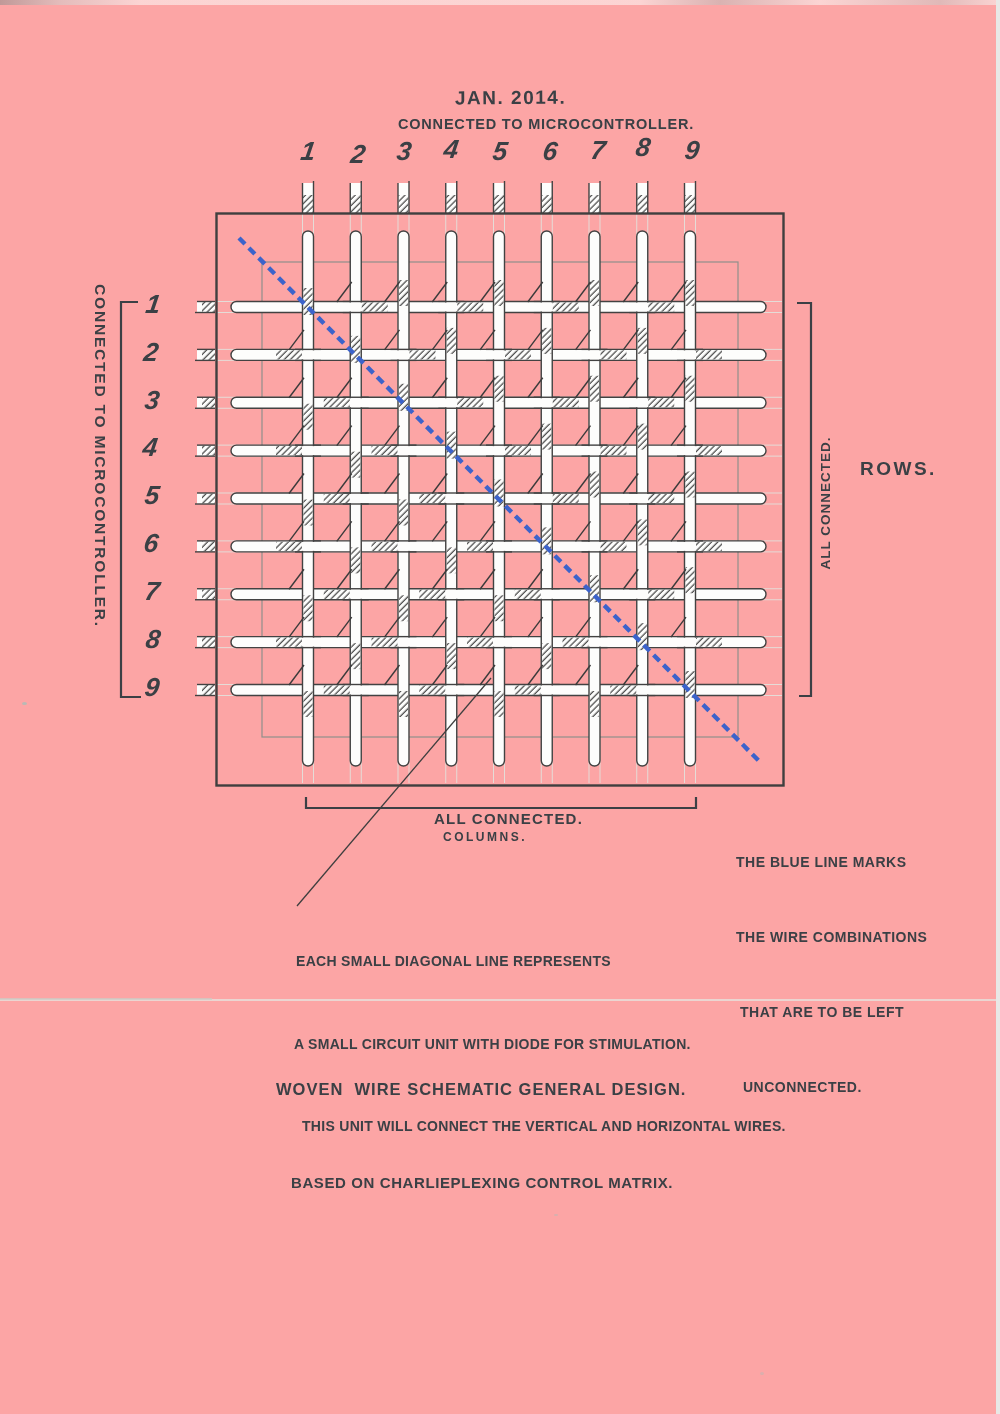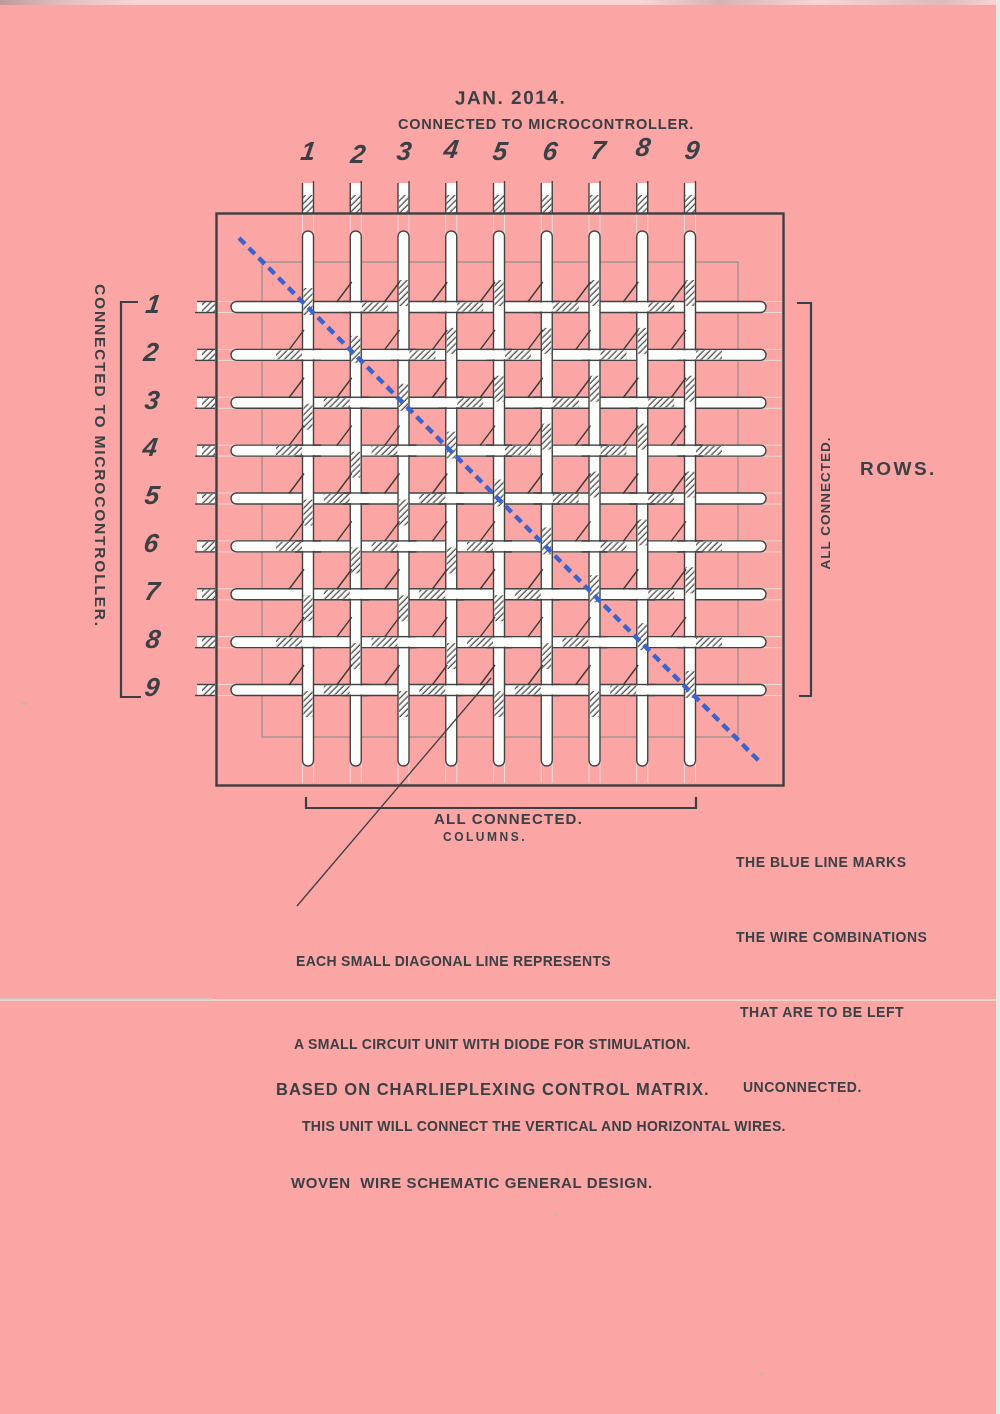--- a/index.html
+++ b/index.html
@@ -516,20 +516,20 @@
     <div>UNCONNECTED.</div>
   </div>
 
   <div class="t dnote">
     <div>EACH SMALL DIAGONAL LINE REPRESENTS</div>
     <div>A SMALL CIRCUIT UNIT WITH DIODE FOR STIMULATION.</div>
     <div>THIS UNIT WILL CONNECT THE VERTICAL AND HORIZONTAL WIRES.</div>
   </div>
 
   <div class="t title">
+    <div>WOVEN  WIRE SCHEMATIC GENERAL DESIGN.</div>
     <div>BASED ON CHARLIEPLEXING CONTROL MATRIX.</div>
-    <div>WOVEN  WIRE SCHEMATIC GENERAL DESIGN.</div>
   </div>
 
   <div class="speck" style="left:22px;top:702px;width:5px;height:3px"></div>
   <div class="speck" style="left:554px;top:1214px;width:4px;height:2px;opacity:.6"></div>
   <div class="speck" style="left:760px;top:1372px;width:4px;height:3px;opacity:.5"></div>
 </div>
 
 </body></html>

